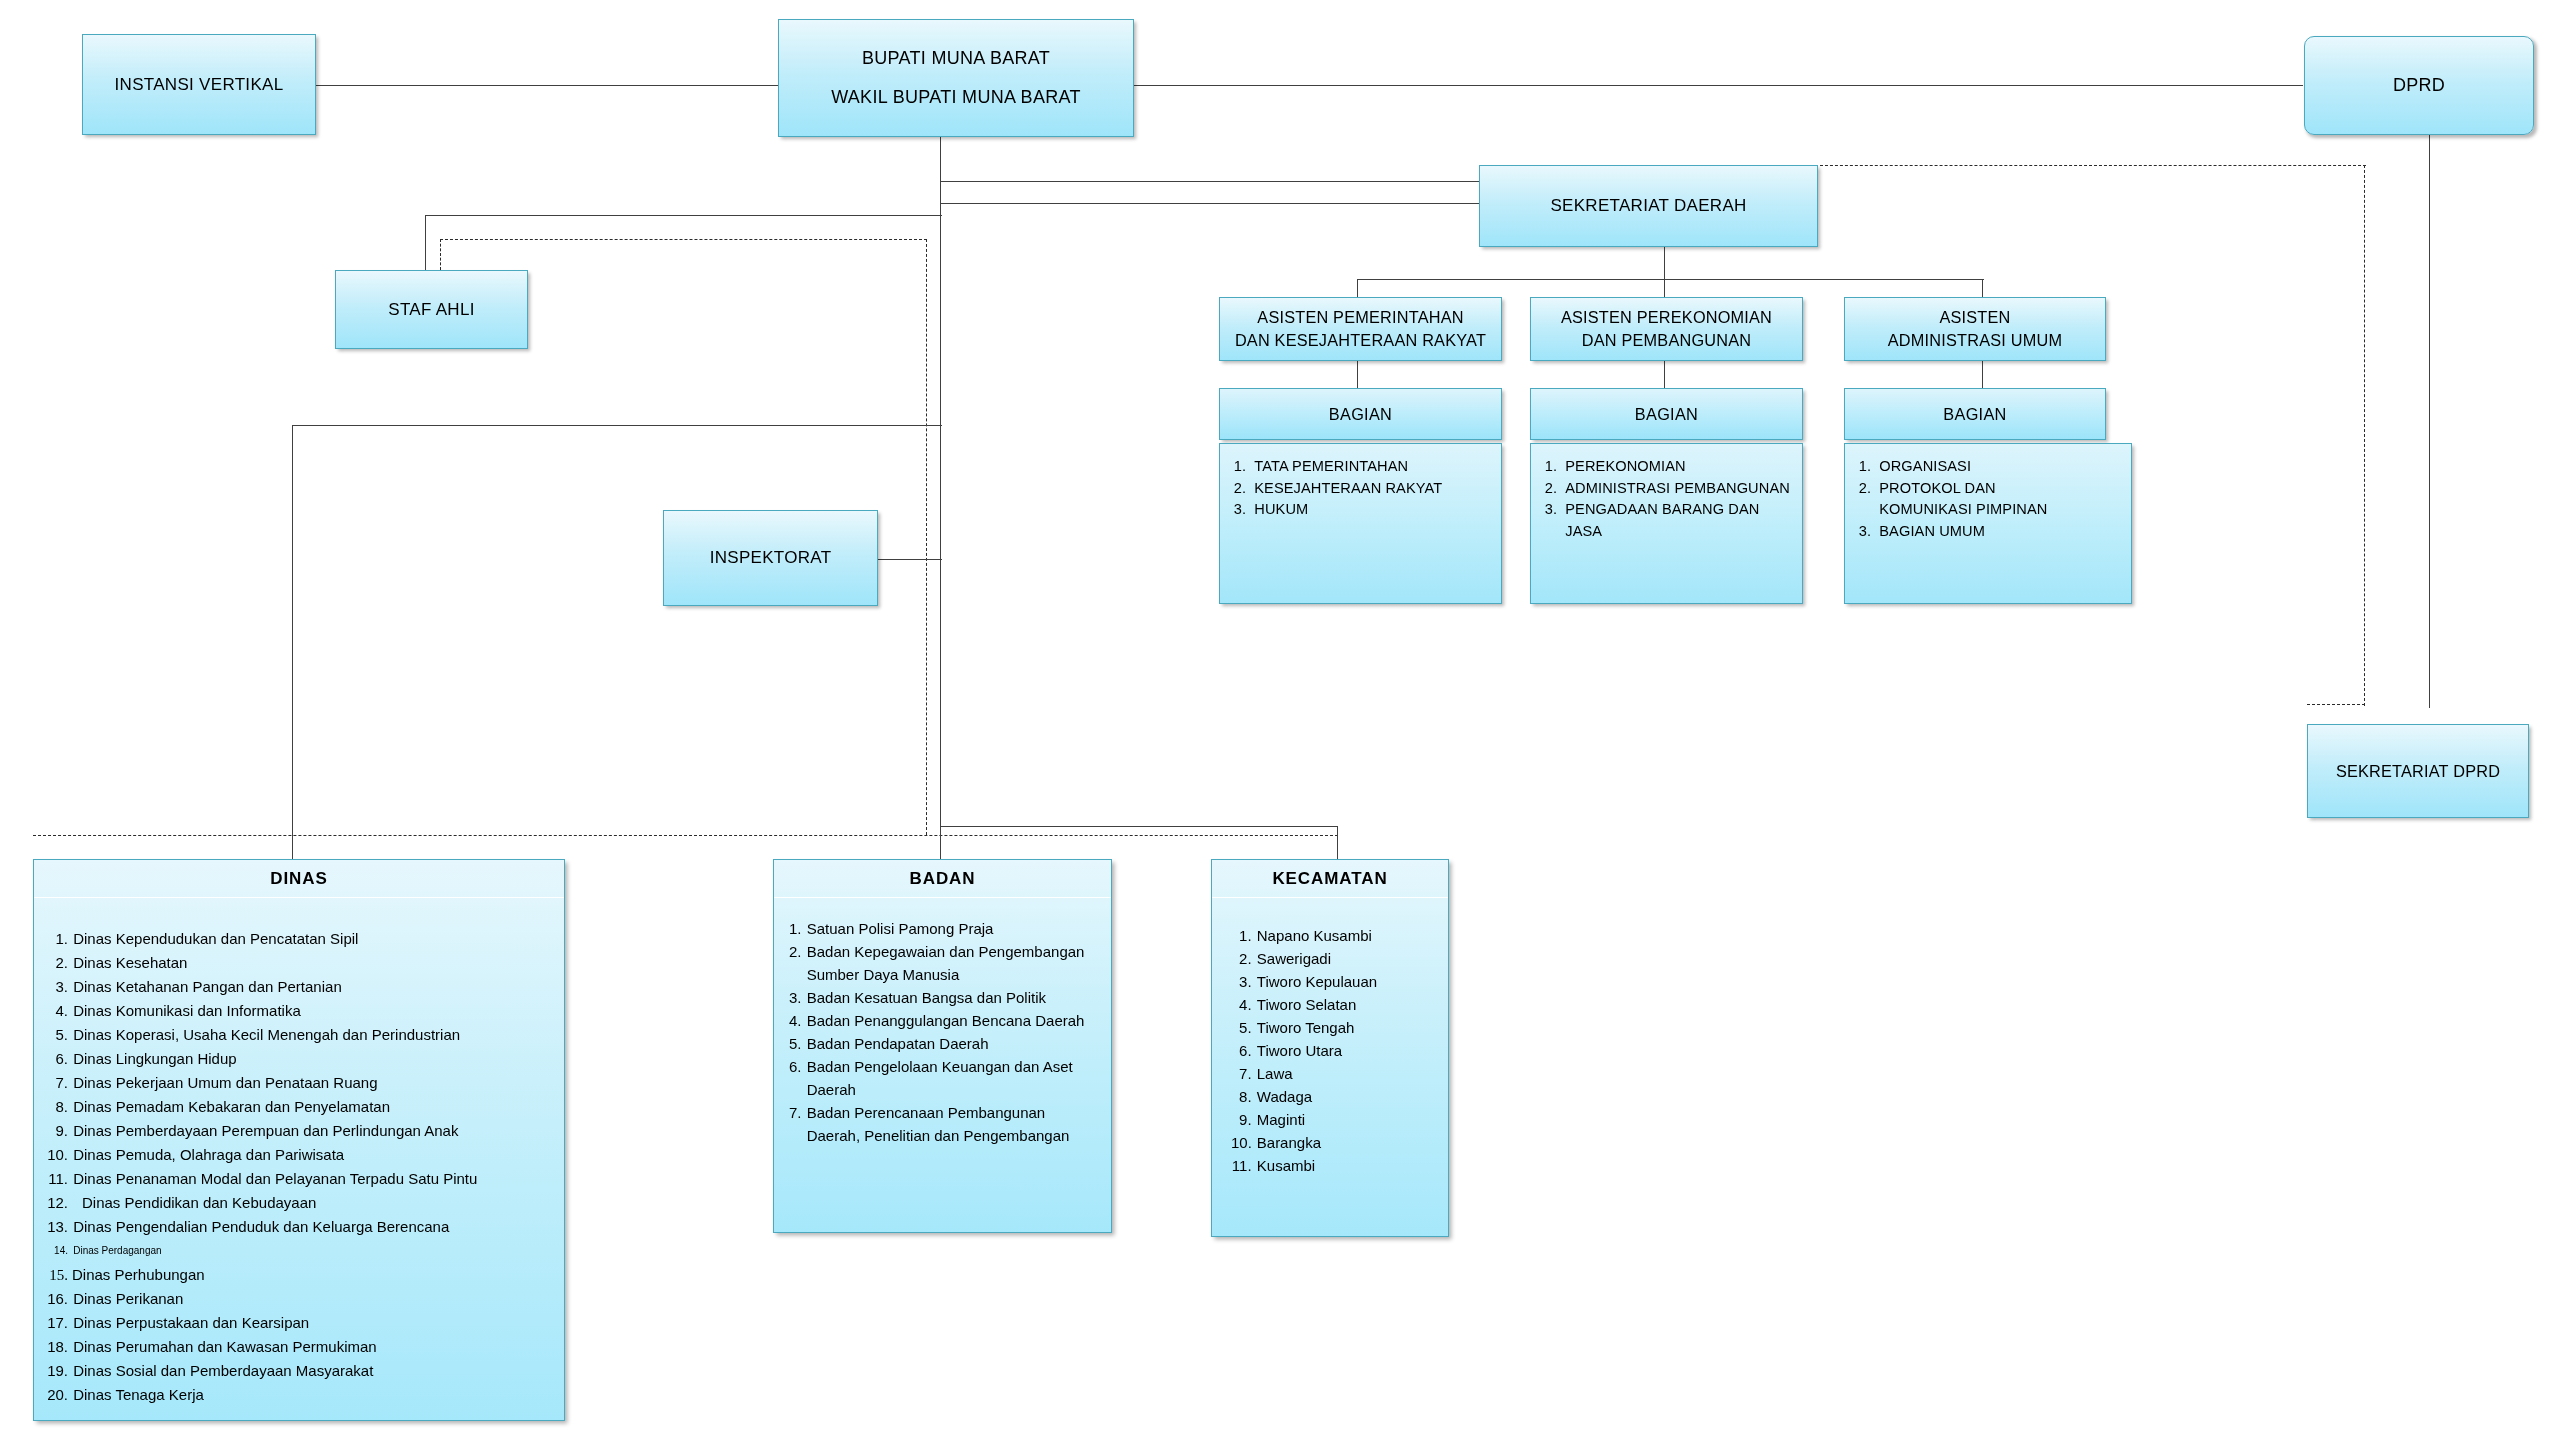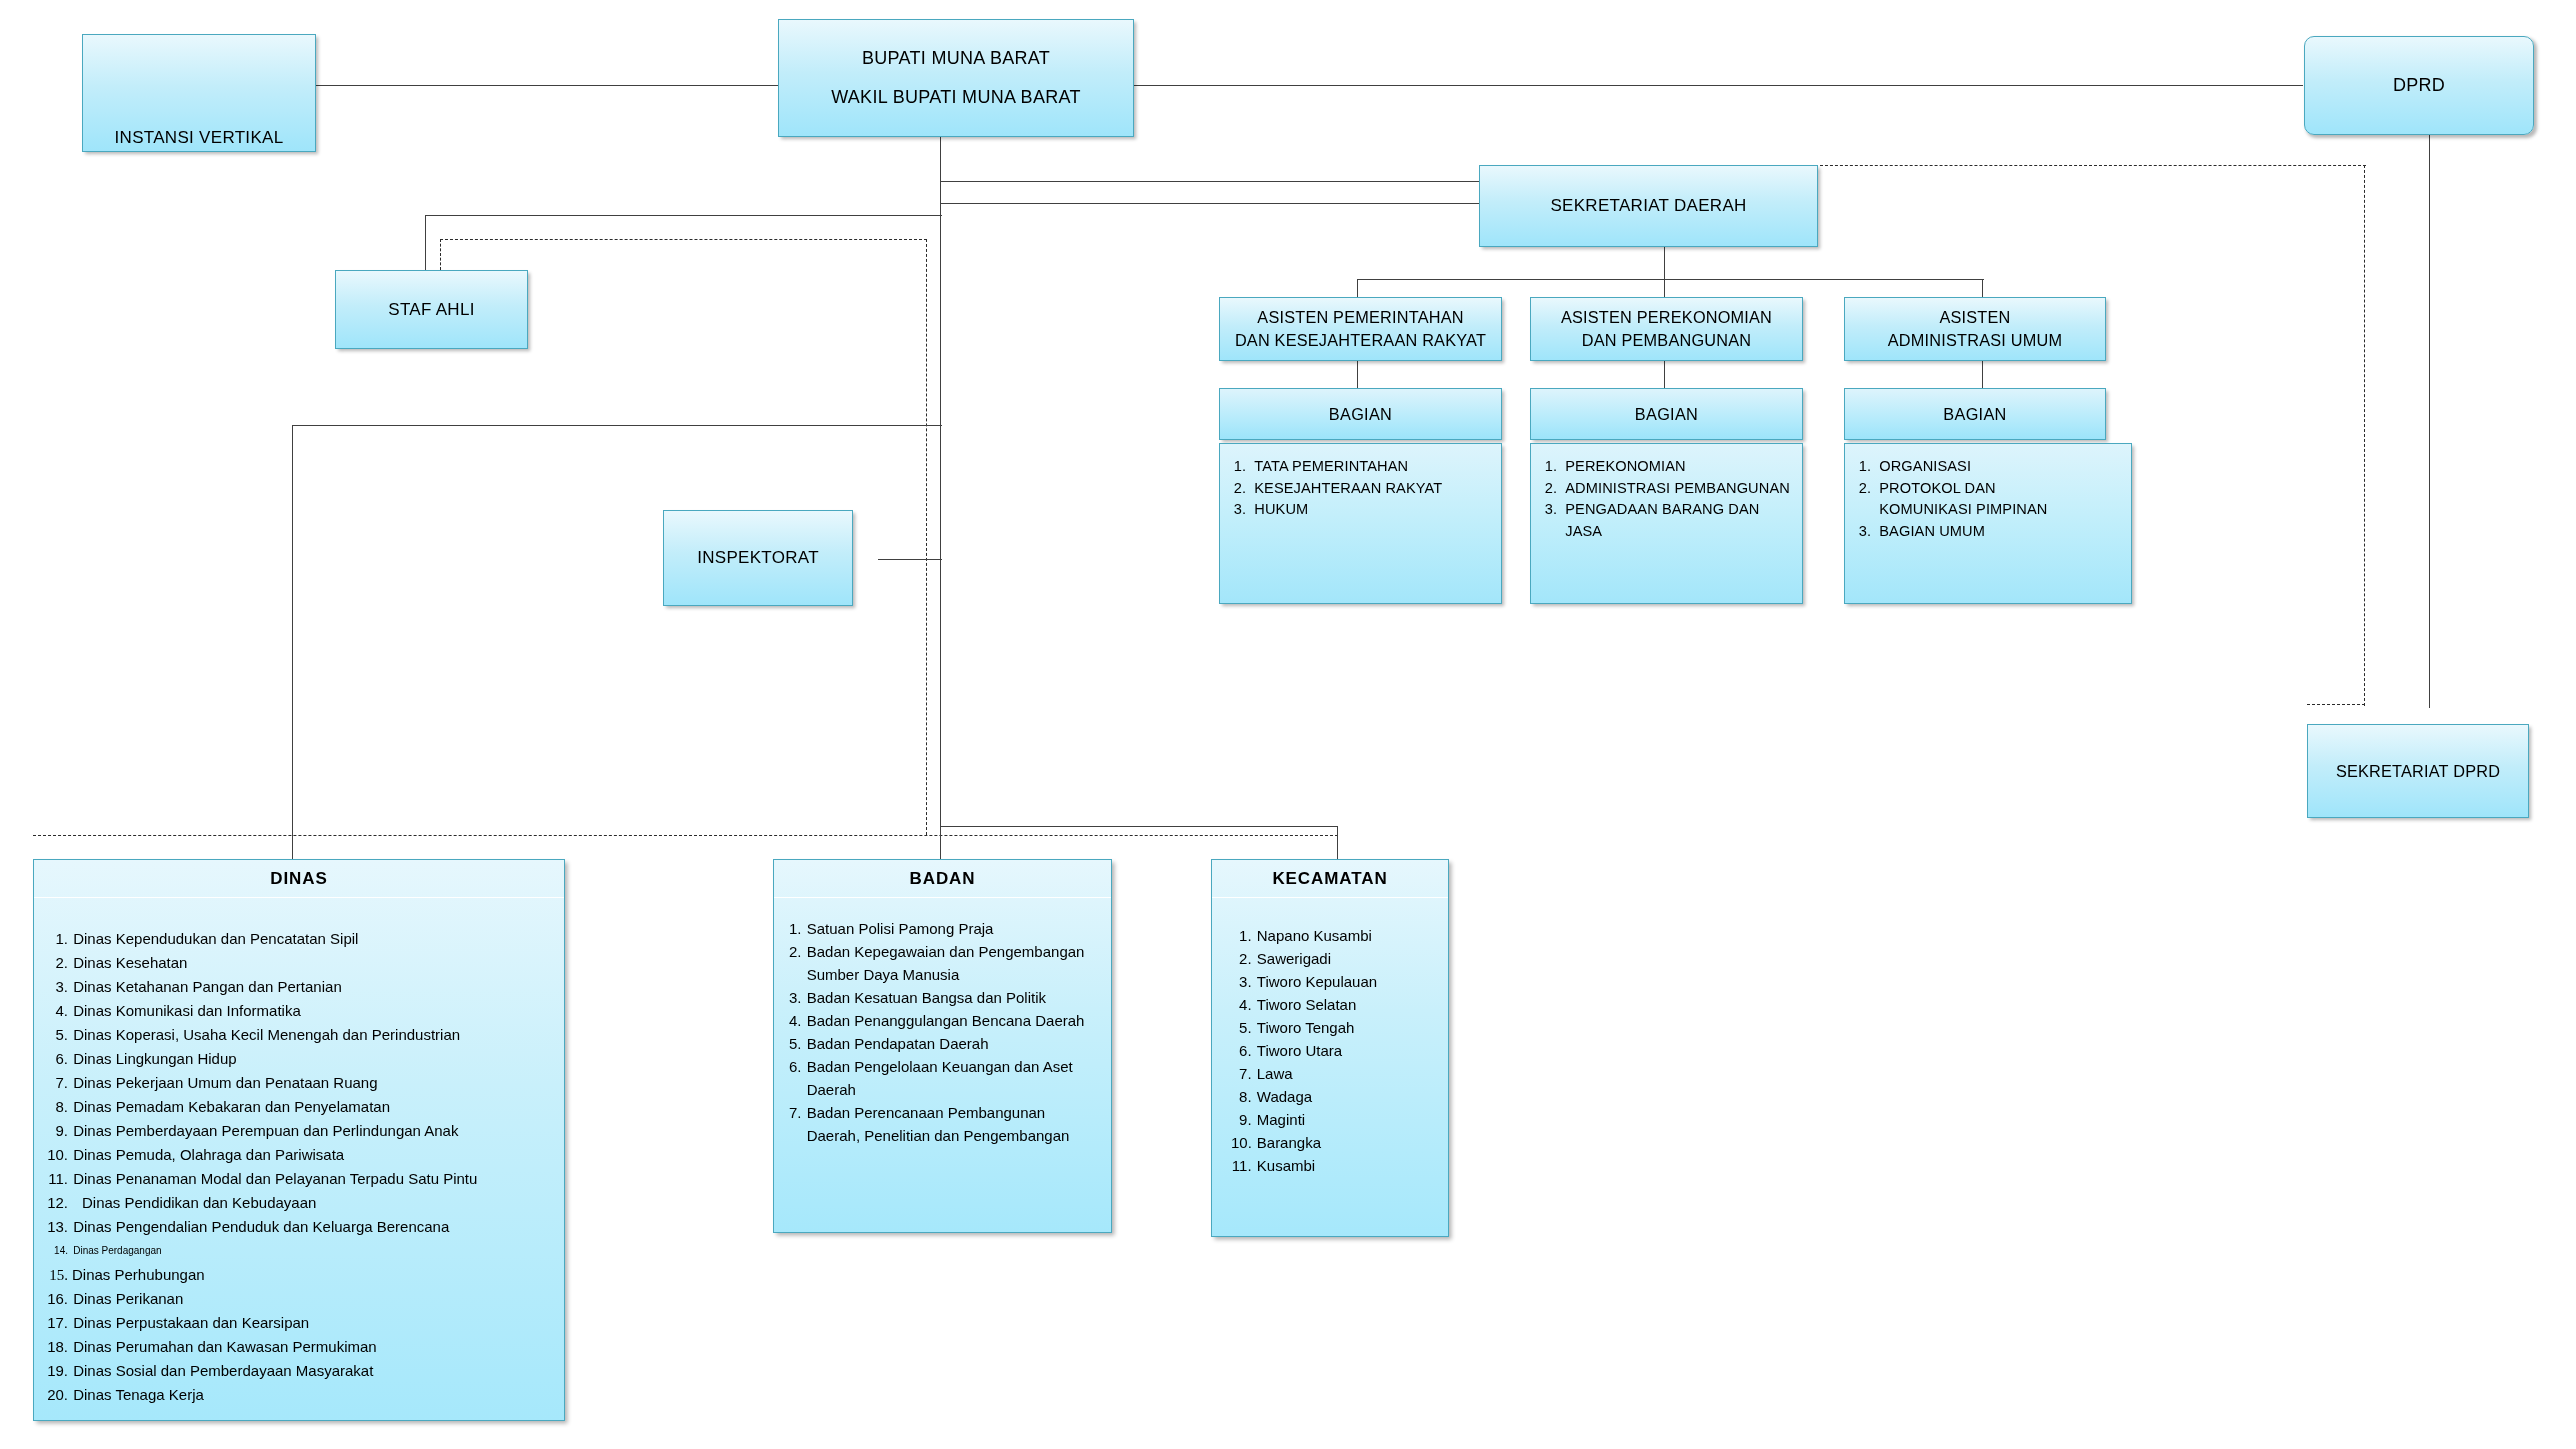--- a/index.html
+++ b/index.html
@@ -119,42 +119,42 @@
   <div class="thin-v" style="left:1357px;top:361px;height:28px;"></div>
   <div class="thin-v" style="left:1664px;top:361px;height:28px;"></div>
   <div class="thin-v" style="left:1982px;top:361px;height:28px;"></div>
 
   <div class="thin-v" style="left:2429px;top:133px;height:575px;"></div>
 
   <div class="hd" style="left:1820px;top:165px;width:546px;"></div>
   <div class="vd" style="left:2364px;top:165px;height:541px;"></div>
   <div class="hd" style="left:2307px;top:704px;width:58px;"></div>
 
-  <div class="box t-20" style="left:82px;top:34px;width:234px;height:118px;justify-content:flex-end;">
+  <div class="box t-20" style="left:82px;top:34px;width:234px;height:101px;">
     <span class="line">INSTANSI VERTIKAL</span>
   </div>
 
   <div class="box t-21" style="left:778px;top:19px;width:356px;height:118px;">
     <span class="line">BUPATI MUNA BARAT</span>
     <span class="line" style="margin-top:10.3px;">WAKIL BUPATI MUNA BARAT</span>
   </div>
 
   <div class="box t-21" style="left:2304px;top:36px;width:230px;height:99px;border-radius:10px;">
     <span class="line">DPRD</span>
   </div>
 
   <div class="box t-20" style="left:1479px;top:165px;width:339px;height:82px;">
     <span class="line">SEKRETARIAT  DAERAH</span>
   </div>
 
   <div class="box t-20" style="left:335px;top:270px;width:193px;height:79px;">
     <span class="line">STAF AHLI</span>
   </div>
 
-  <div class="box t-20" style="left:663px;top:510px;width:190px;height:96px;">
+  <div class="box t-20" style="left:663px;top:510px;width:215px;height:96px;">
     <span class="line">INSPEKTORAT</span>
   </div>
 
   <div class="box" style="left:2307px;top:724px;width:222px;height:94px;font-family:'Liberation Sans',sans-serif;font-size:16.3px;letter-spacing:0.2px;">
     <span class="line">SEKRETARIAT  DPRD</span>
   </div>
 
   <div class="box t-19" style="left:1219px;top:297px;width:283px;height:64px;">
     <span class="line">ASISTEN PEMERINTAHAN</span>
     <span class="line">DAN KESEJAHTERAAN RAKYAT</span>

